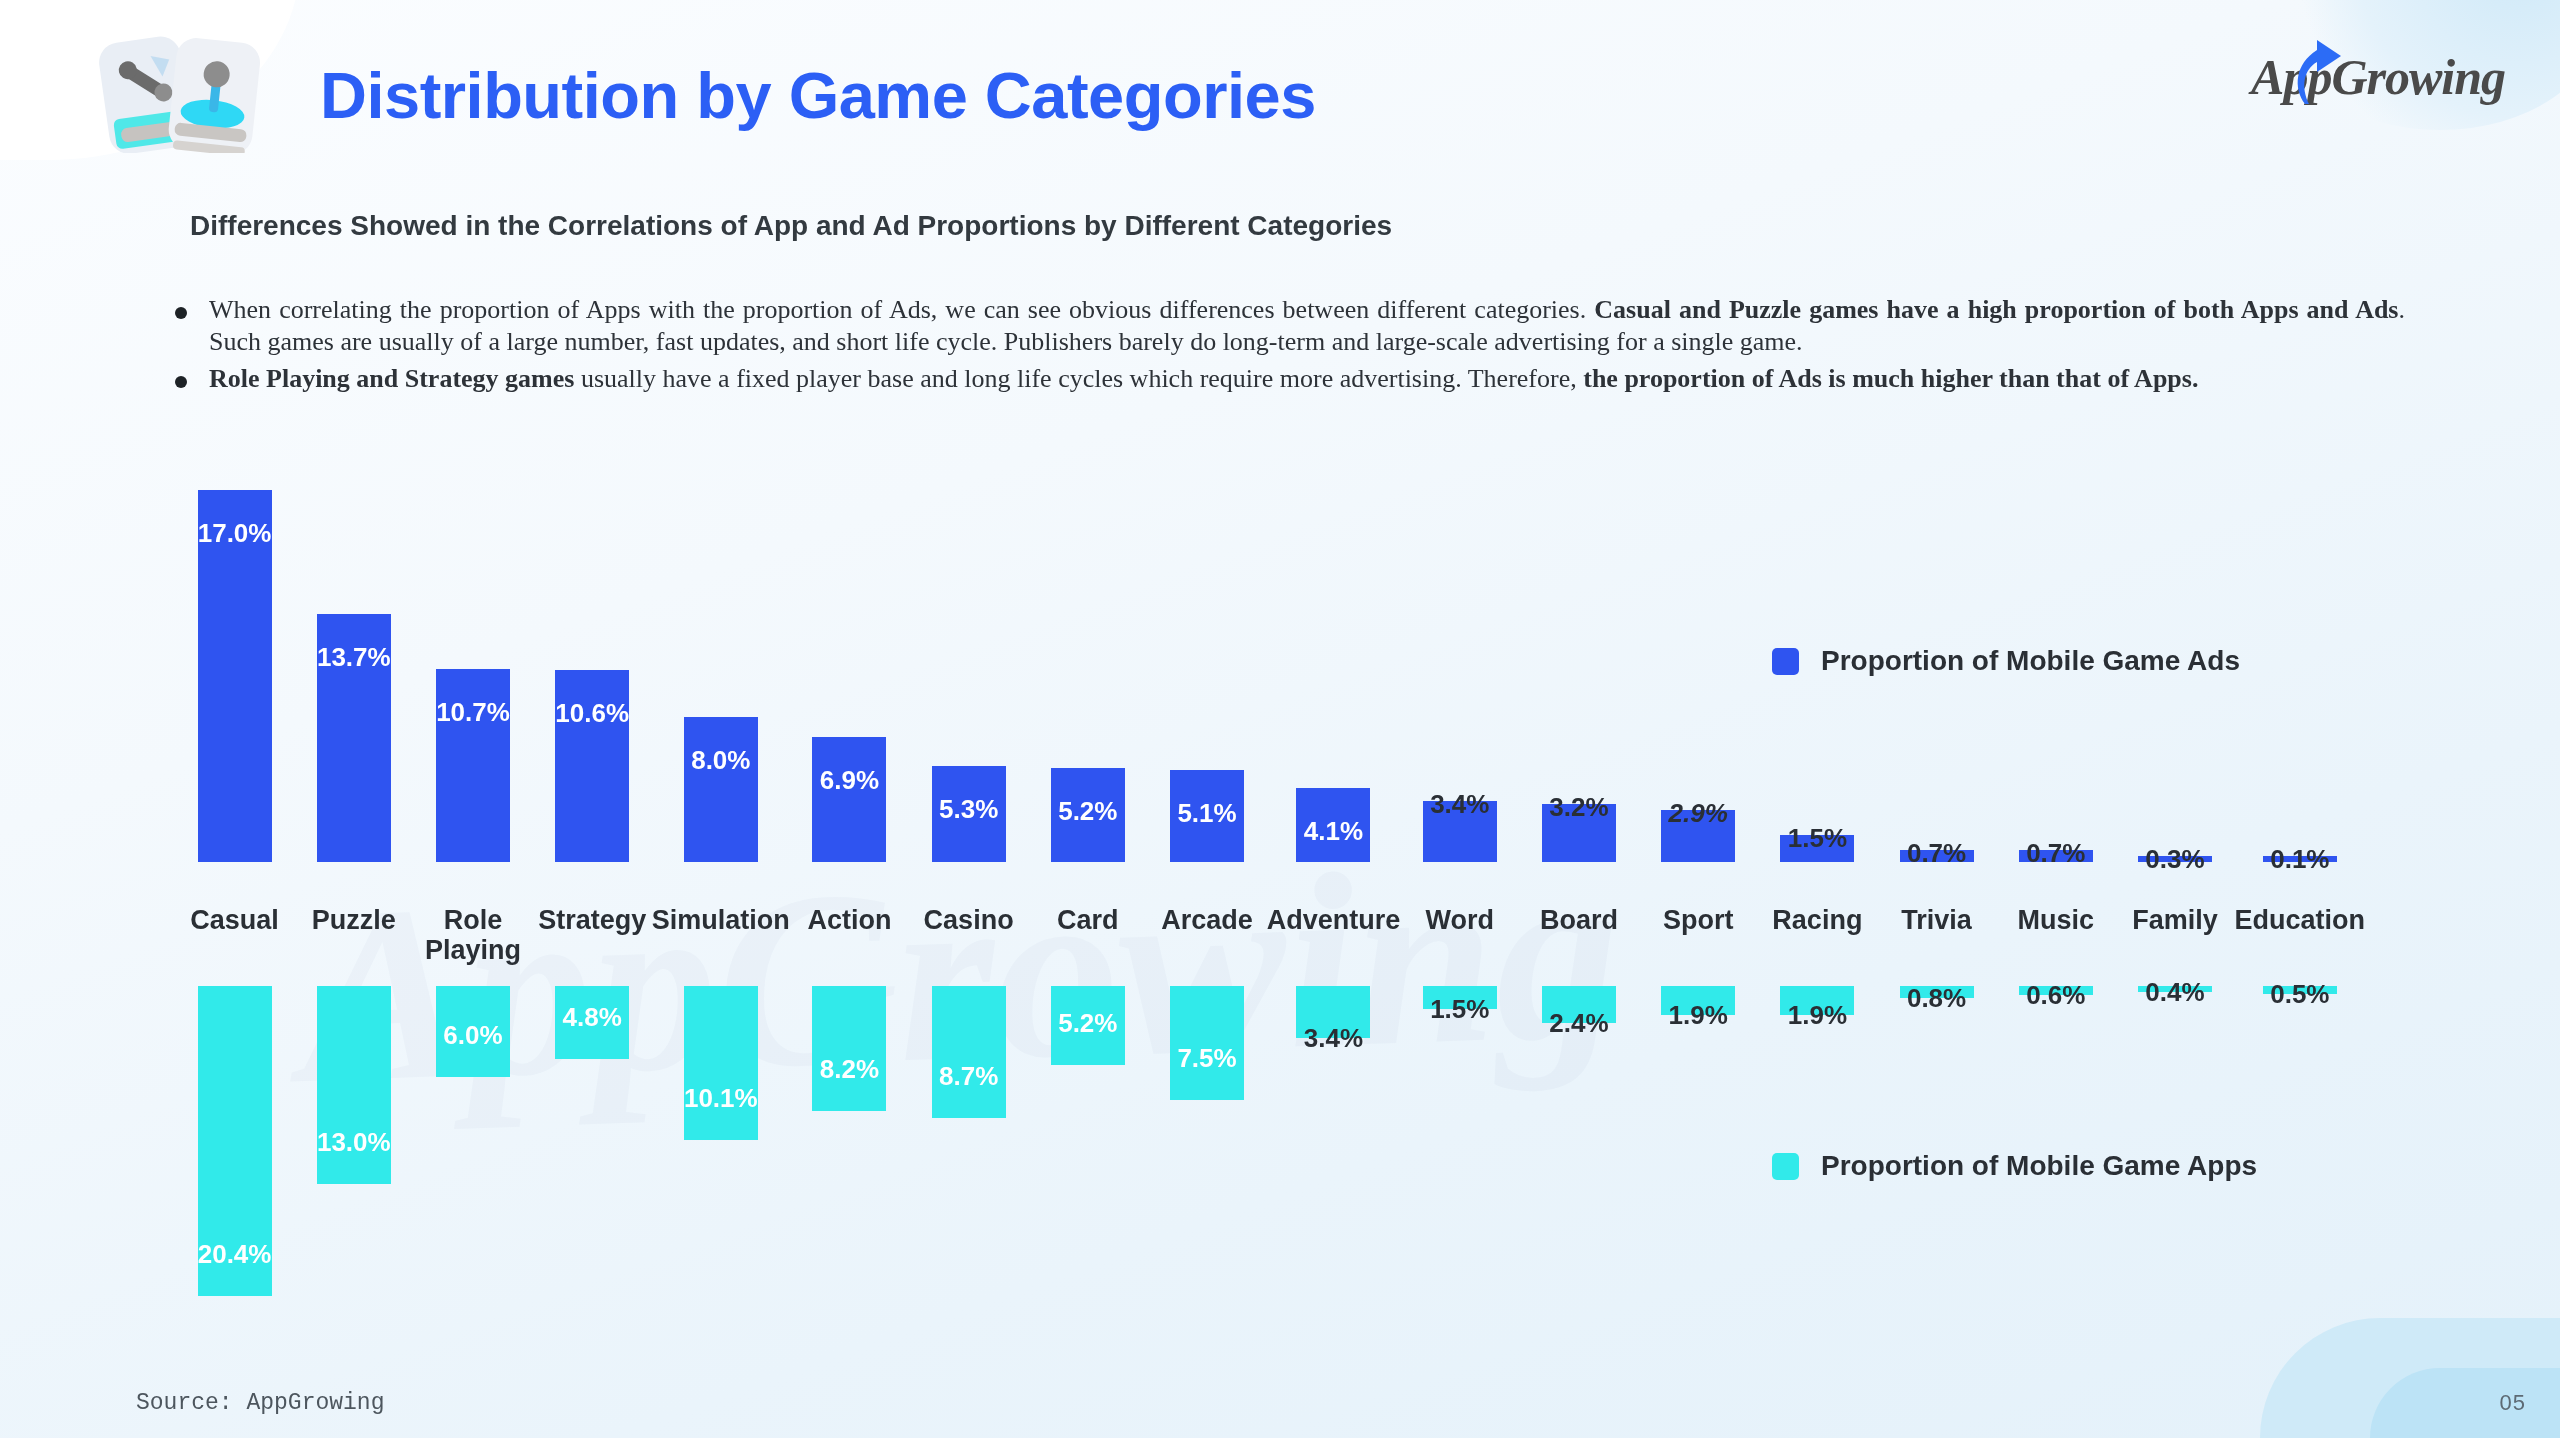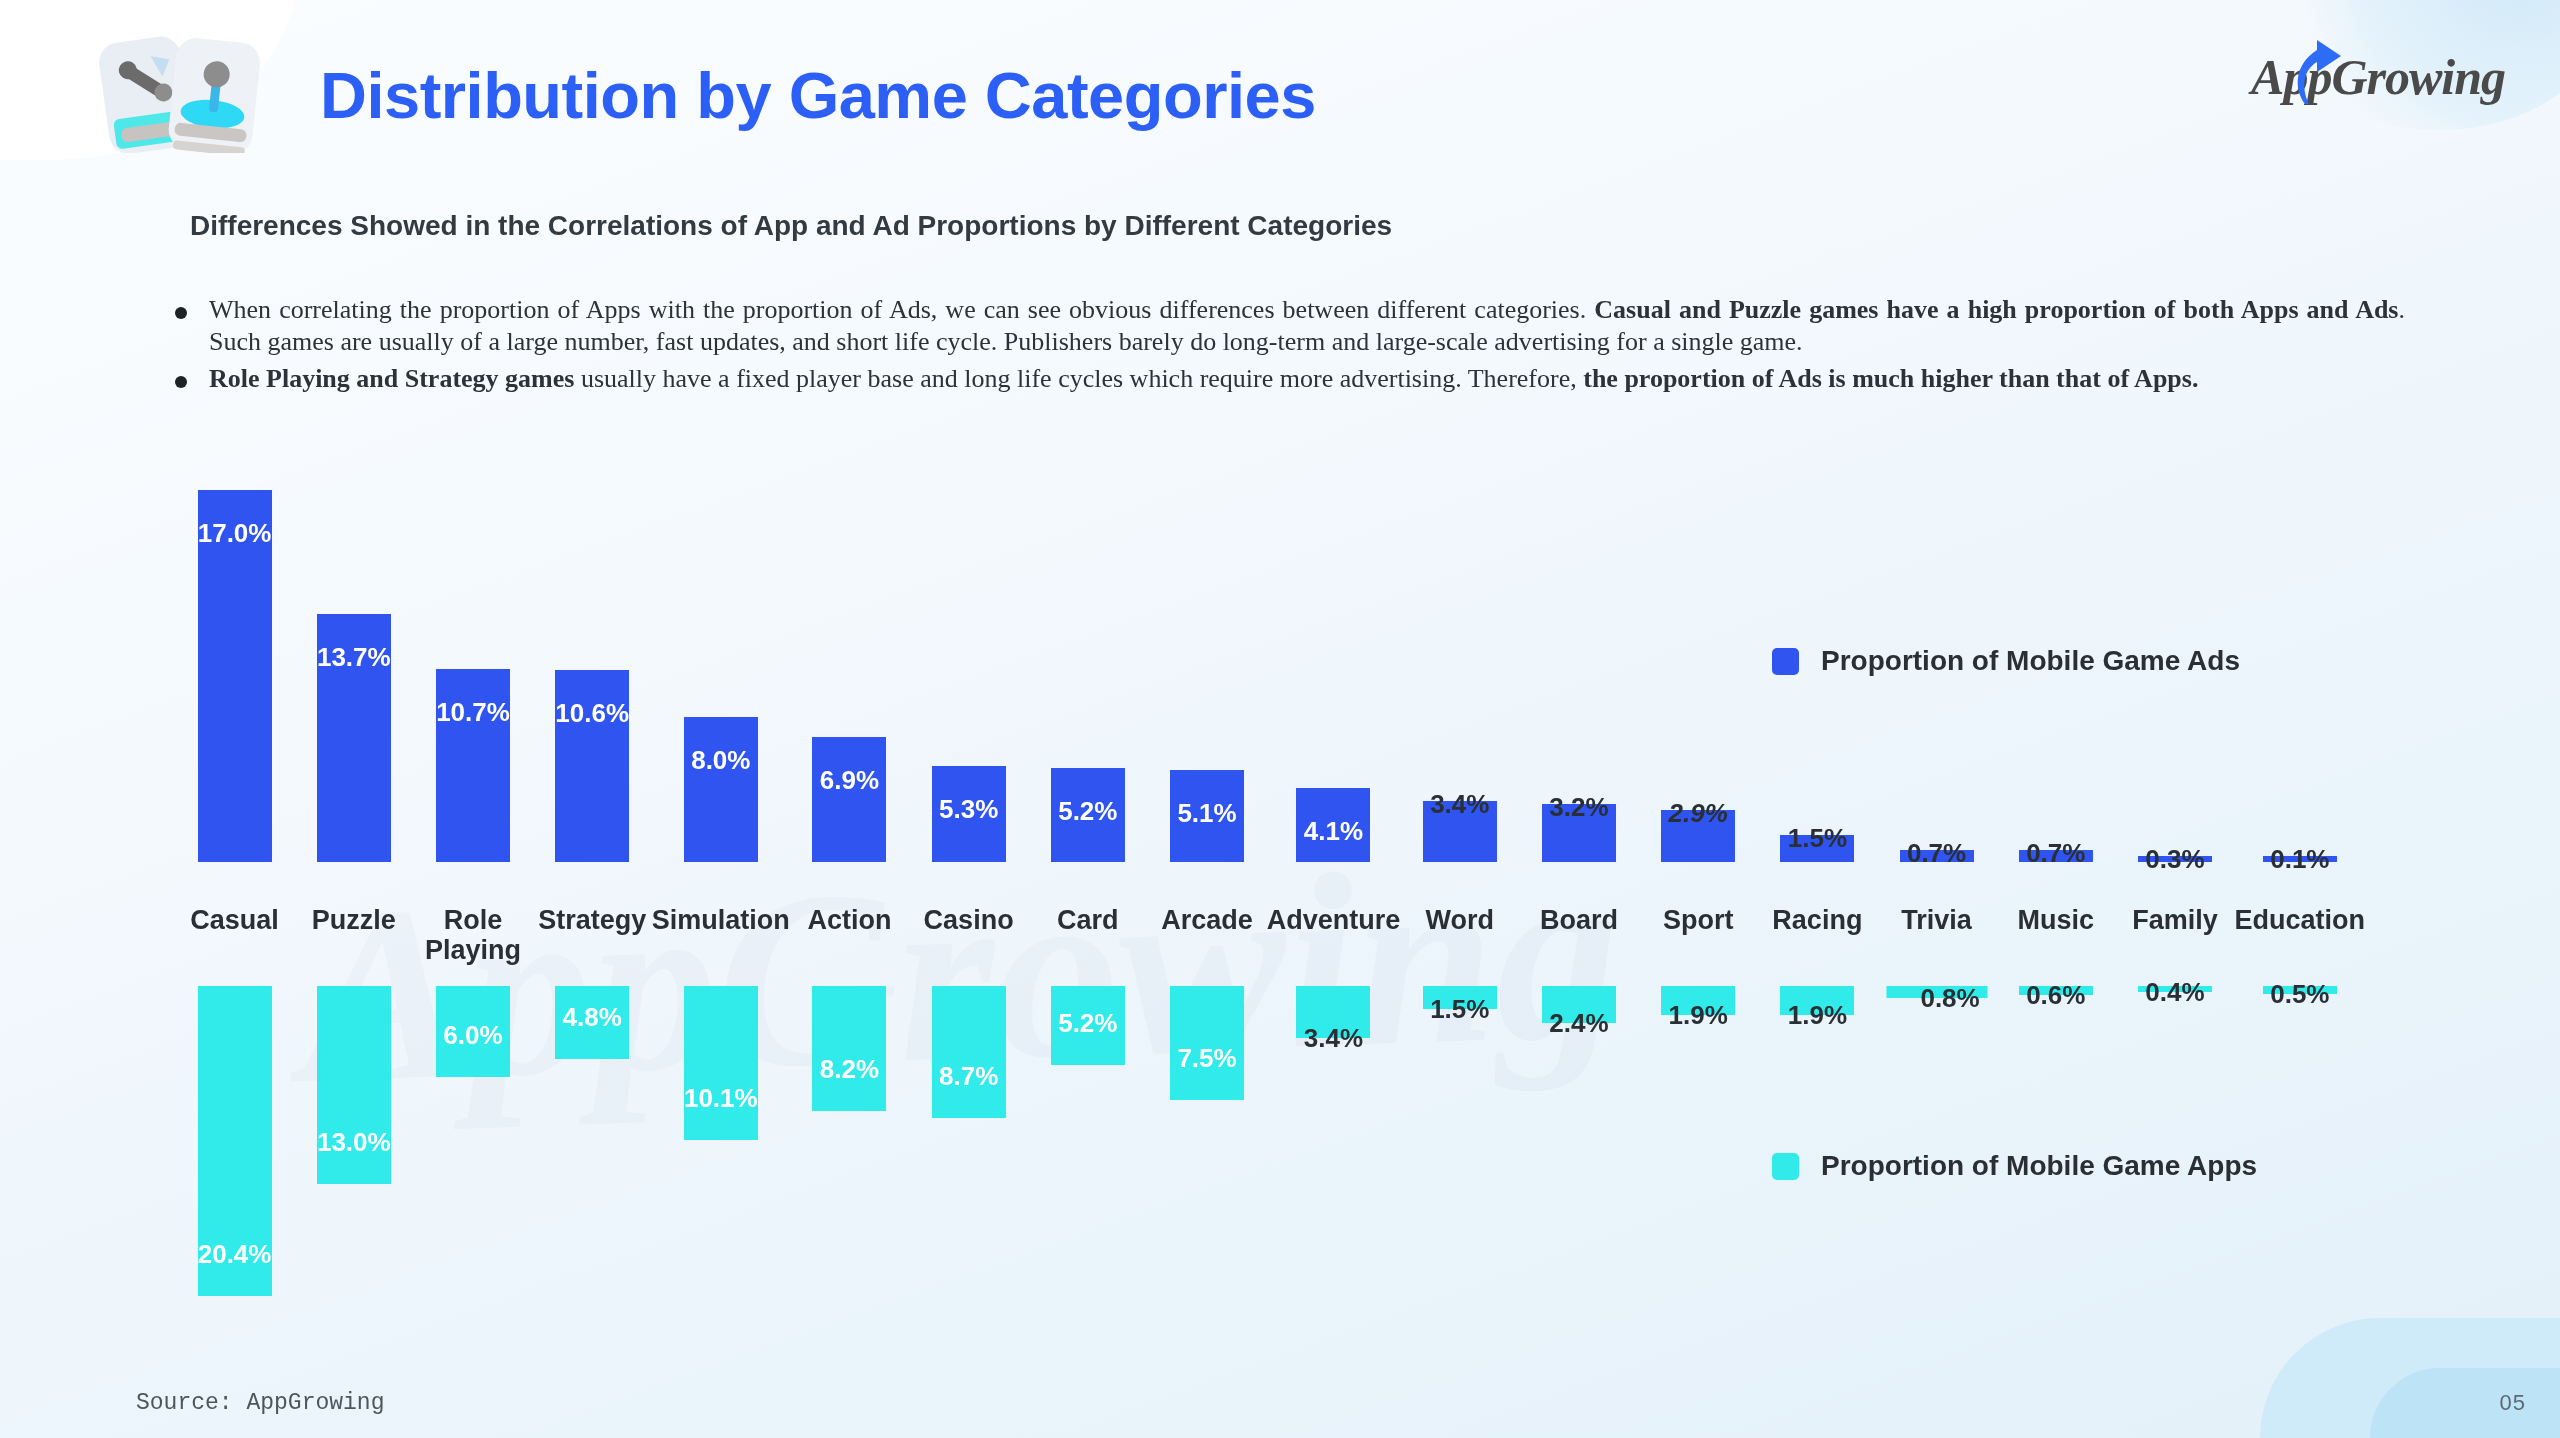--- a/index.html
+++ b/index.html
@@ -415,21 +415,21 @@
           </div>
         </div>
         <div class="col">
           <div class="top-zone">
             <div class="bar-top" style="height: 12.6824px; background: rgb(47, 84, 240);">
               <span class="val outside">0.7%</span>
             </div>
           </div>
           <div class="cat-label">Trivia</div>
           <div class="bottom-zone">
-            <div class="bar-bottom" style="height: 12.1569px; background: rgb(49, 234, 234); padding-left: 27px;">
+            <div class="bar-bottom" style="height: 12.1569px; background: rgb(49, 234, 234);">
               <span class="val outside">0.8%</span>
             </div>
           </div>
         </div>
         <div class="col">
           <div class="top-zone">
             <div class="bar-top" style="height: 12.6824px; background: rgb(47, 84, 240);">
               <span class="val outside">0.7%</span>
             </div>
           </div>

